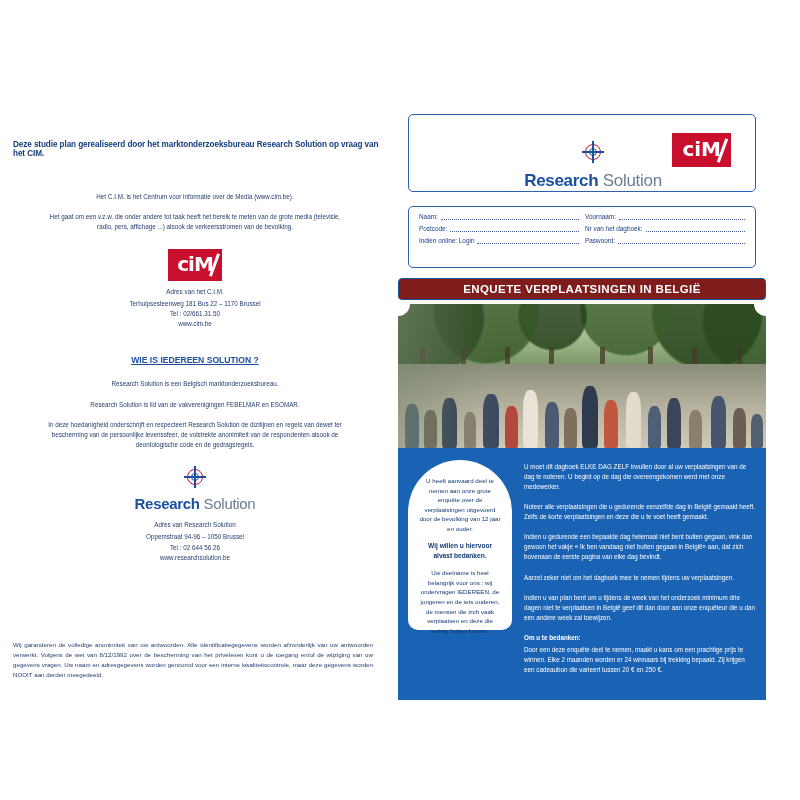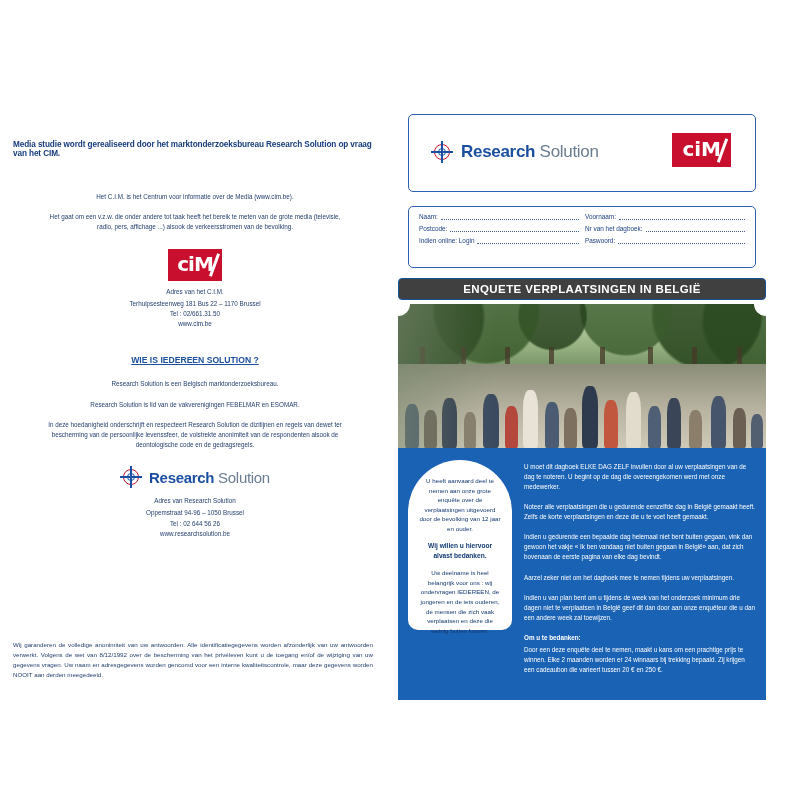--- a/index.html
+++ b/index.html
@@ -72,20 +72,21 @@
     transform:rotate(20deg);
   }
 
   
   .rs-logo-row {
     display:flex;
     align-items:center;
     justify-content:center;
     gap:7px;
     margin:16px 0 8px 0;
+    flex-direction:column;
   }
   .rs-mark { position:relative; width:22px; height:22px; }
   .rs-mark .ring {
     position:absolute; left:3px; top:3px;
     width:16px; height:16px;
     border:1.6px solid #c8102e;
     border-radius:50%;
   }
   .rs-mark .ring2 {
     position:absolute; left:7px; top:7px;
@@ -170,21 +171,21 @@
     flex:1;
     border-bottom:1px dotted #43618f;
     height:7px;
   }
 
   
   .title-bar {
     position:absolute;
     left:8px; top:170px;
     width:368px; height:22px;
-    background:#404040;
+    background:#7f1d1d;
     border:1px solid #15539c;
     border-radius:4px;
     color:#ffffff;
     font-size:11.5px;
     font-weight:bold;
     letter-spacing:0.4px;
     display:flex;
     align-items:center;
     justify-content:center;
   }
@@ -270,21 +271,21 @@
   
   .notch {
     position:absolute; width:12px; height:12px; background:#ffffff;
   }
 </style>
 </head>
 <body>
 
 <div id="left-page">
 
-  <div class="intro-line">Media studie wordt gerealiseerd door het marktonderzoeksbureau Research Solution op vraag van het CIM.</div>
+  <div class="intro-line">Deze studie plan gerealiseerd door het marktonderzoeksbureau Research Solution op vraag van het CIM.</div>
 
   <div class="center-para">Het C.I.M. is het Centrum voor informatie over de Media (www.cim.be).</div>
   <div class="center-para">Het gaat om een v.z.w. die onder andere tot taak heeft het bereik te meten van de grote media (televisie, radio, pers, affichage ...) alsook de verkeersstromen van de bevolking.</div>
 
   <div class="cim-logo-wrap">
     <span class="cim-logo">
       <span class="txt">ciM</span>
       <span class="slash"></span>
     </span>
   </div>

